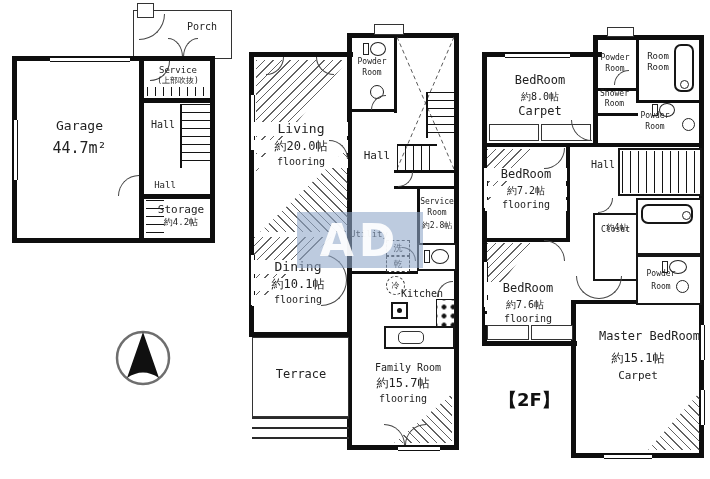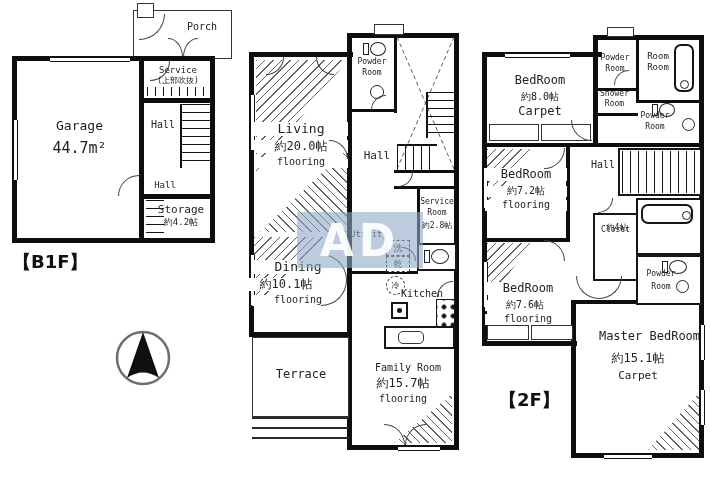--- a/index.html
+++ b/index.html
@@ -71,21 +71,20 @@
   <div class="arc tl" style="left:118px;top:175px;width:21px;height:21px"></div>
 
   <div class="lbl f13" style="left:22px;top:119px;width:115px">Garage</div>
   <div class="lbl f15" style="left:22px;top:141px;width:115px">44.7m²</div>
   <div class="lbl f9" style="left:146px;top:66px;width:64px">Service</div>
   <div class="lbl f8" style="left:146px;top:77px;width:64px">(上部吹抜)</div>
   <div class="lbl f10" style="left:143px;top:120px;width:40px">Hall</div>
   <div class="lbl f9" style="left:145px;top:181px;width:40px">Hall</div>
   <div class="lbl f11" style="left:150px;top:204px;width:62px">Storage</div>
   <div class="lbl f9" style="left:150px;top:218px;width:62px">約4.2帖</div>
-  <div class="floorlbl" style="left:13px;top:250px">【B1F】</div>
 
   <svg style="position:absolute;left:112px;top:326px" width="62" height="64" viewBox="0 0 62 64">
     <circle cx="31" cy="32" r="26" fill="none" stroke="#6e6e6e" stroke-width="2.5"></circle>
     <path d="M31 6 L15 52 Q31 41 47 52 Z" fill="#101010"></path>
   </svg>
 
   <div class="wall" style="left:249px;top:52px;width:104px;height:5px"></div>
   <div class="wall" style="left:249px;top:52px;width:5px;height:285px"></div>
   <div class="wall" style="left:347px;top:33px;width:5px;height:417px"></div>
   <div class="wall" style="left:349px;top:33px;width:110px;height:5px"></div>
@@ -149,21 +148,21 @@
   <div class="stove" style="left:391px;top:302px;width:17px;height:17px">
       <div class="stovedot"></div>
     </div>
   <div class="dots" style="left:436px;top:299px;width:19px;height:28px"></div>
   <div class="box" style="left:384px;top:326px;width:71px;height:23px"></div>
   <div class="box thin" style="left:398px;top:331px;width:26px;height:13px;border-radius:5px"></div>
   <div class="arc tl" style="left:437px;top:281px;width:16px;height:16px"></div>
 
   <div class="hatch tri-tl" style="left:254px;top:237px;width:78px;height:68px"></div>
   <div class="lbl f13" style="left:252px;top:260px;width:92px;background:#fff">Dining</div>
-  <div class="lbl f12" style="left:240px;top:278px;width:92px;background:#fff">約10.1帖</div>
+  <div class="lbl f12" style="left:252px;top:278px;width:92px;background:#fff">約10.1帖</div>
   <div class="lbl f10" style="left:252px;top:295px;width:92px;background:#fff">flooring</div>
   <div class="arc tr" style="left:321px;top:254px;width:26px;height:26px"></div>
   <div class="arc br" style="left:321px;top:280px;width:26px;height:26px"></div>
 
   <div class="box thin" style="left:252px;top:337px;width:97px;height:80px"></div>
   <div class="lbl f12" style="left:252px;top:368px;width:98px">Terrace</div>
   <div class="steps" style="left:252px;top:417px;width:97px;height:28px"></div>
 
   <div class="hatch h45 tri-br" style="left:394px;top:394px;width:58px;height:49px"></div>
   <div class="lbl f10" style="left:352px;top:363px;width:112px">Family Room</div>

